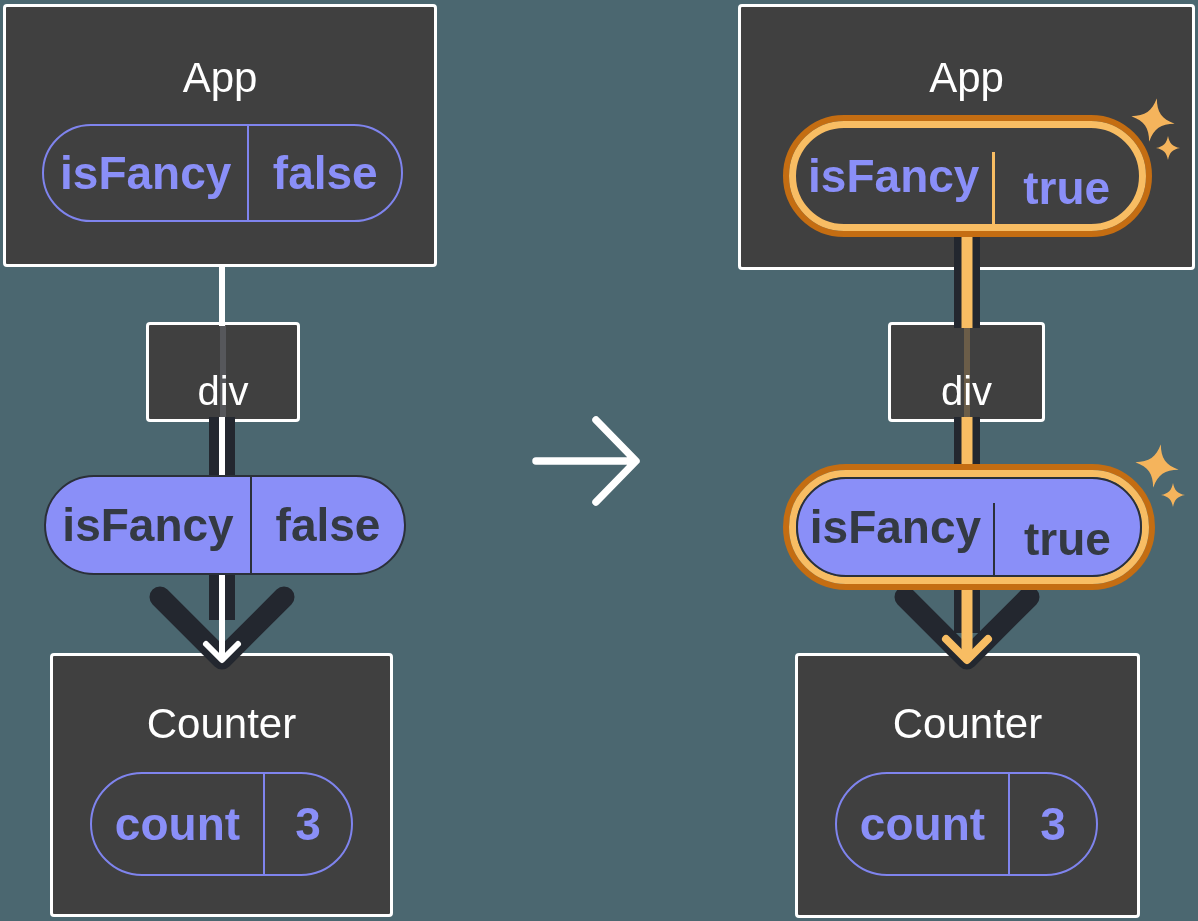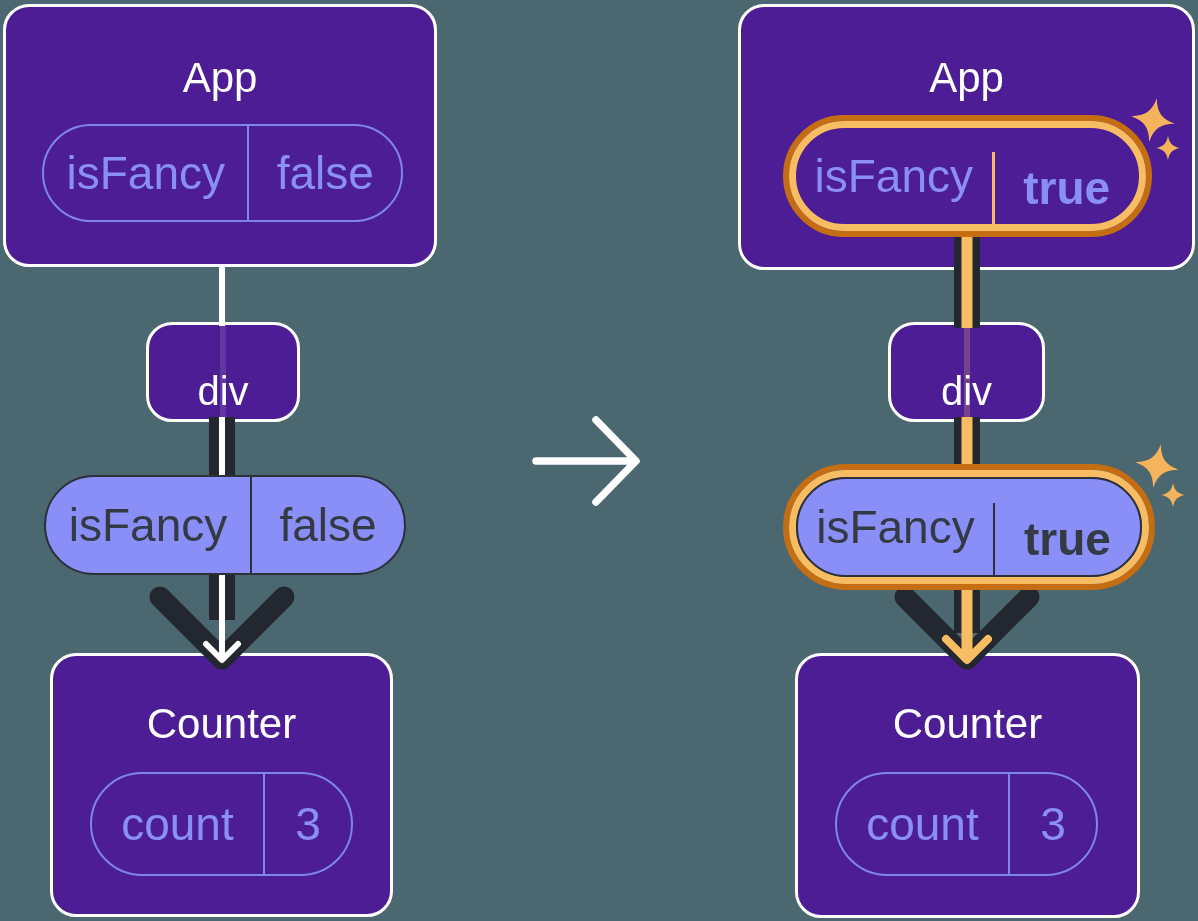--- a/index.html
+++ b/index.html
@@ -5,22 +5,22 @@
   html,body{margin:0;padding:0;background:#4B6770;}
   .canvas{
     position:relative;width:1198px;height:921px;background:#4B6770;
     overflow:hidden;font-family:"Liberation Sans",sans-serif;
     -webkit-font-smoothing:antialiased;
   }
   .layer{position:absolute;inset:0;}
 
   
   .box{
-    position:absolute;background:#4c1d95;border:3.5px solid #FFFFFF;
-    border-radius:26px;box-sizing:border-box;z-index:1;
+    position:absolute;background:#404040;border:3.5px solid #FFFFFF;
+    border-radius:4px;box-sizing:border-box;z-index:1;
   }
   .box-title{
     position:absolute;left:0;right:0;text-align:center;
     color:#FFFFFF;font-size:42px;font-weight:500;line-height:1.1;
   }
   .div-title{
     position:absolute;inset:0;display:flex;align-items:center;justify-content:center;
     color:#FFFFFF;font-size:40px;font-weight:500;z-index:2;margin-top:38px;
   }
   .ghost{
@@ -28,21 +28,21 @@
     width:6px;z-index:1;
   }
   .ghost.white{background:rgba(222,226,255,0.14);}
   .ghost.orange{background:rgba(248,189,99,0.24);}
 
   
   .pill{
     position:absolute;display:flex;align-items:stretch;border-radius:999px;
     box-sizing:border-box;font-size:46px;z-index:10;
   }
-  .cell{display:flex;align-items:center;justify-content:center;}
+  .cell{display:flex;align-items:center;justify-content:center;font-weight:bold;}
   .cell.l{width:57%;}
   .cell.r{flex:1;}
   .pill.outline{border:2.5px solid #7F84EE;color:#8A8FF8;}
   .pill.outline .cell.r{border-left:2.5px solid #7F84EE;}
   .pill.filled{background:#8A8FF8;border:2.5px solid #2B3039;color:#343A43;}
   .pill.filled .cell.r{border-left:2.5px solid #2B3039;}
   .pill.counter .cell.l{width:66%;}
   .bold{font-weight:700;margin-top:24px;}
 
   

